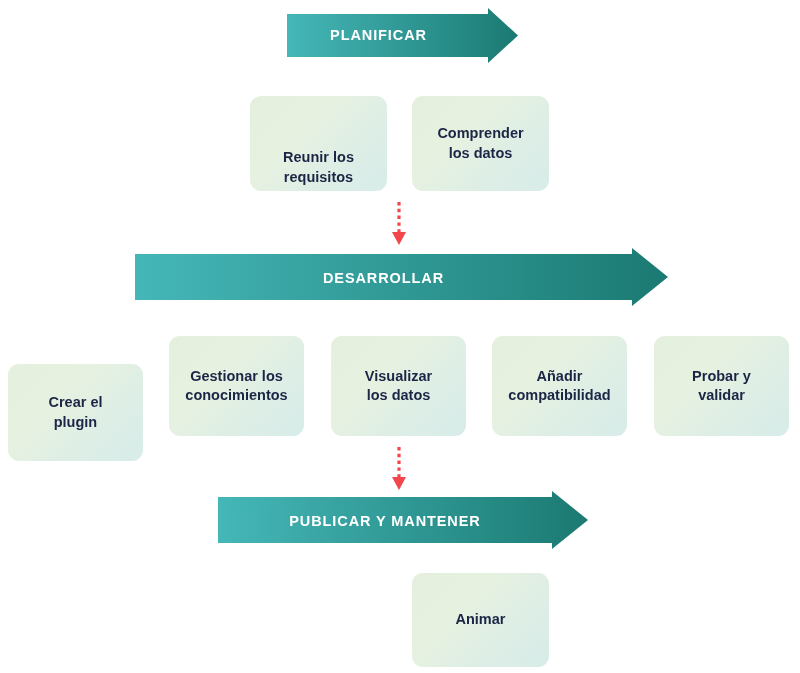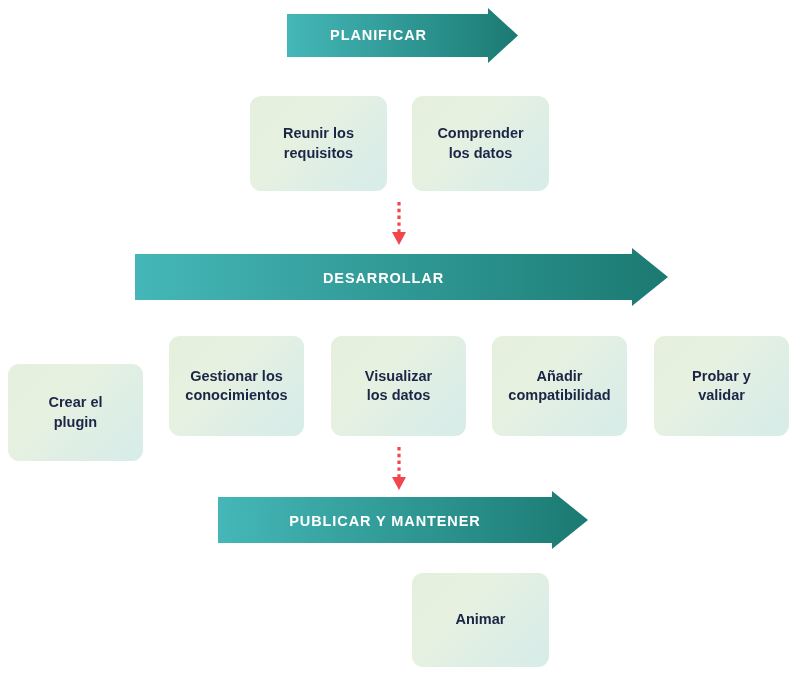--- a/index.html
+++ b/index.html
@@ -86,21 +86,21 @@
         <linearGradient id="gradPlan" x1="0" y1="0" x2="1" y2="0">
           <stop offset="0%" stop-color="#45b7b8"></stop>
           <stop offset="100%" stop-color="#1b7a72"></stop>
         </linearGradient>
       </defs>
       <polygon points="0,6 201,6 201,0 231,27.5 201,55 201,49 0,49" fill="url(#gradPlan)"></polygon>
     </svg>
   </div>
   <div class="phase-label" style="left:278px; top:27px; width:201px;">PLANIFICAR</div>
 
-  <div class="task-box" style="left:250px; top:96px; width:137px; height:95px;">
+  <div class="task-box" style="left:250px; top:96px; width:137px; height:95px;align-items:flex-end;">
     <span class="task-text">Reunir los
 requisitos</span>
   </div>
   <div class="task-box" style="left:412px; top:96px; width:137px; height:95px;">
     <span class="task-text">Comprender
 los datos</span>
   </div>
 
   <div class="connector" style="left:389px; top:202px; width:20px; height:44px;">
     <svg width="20" height="44" viewBox="0 0 20 44">

